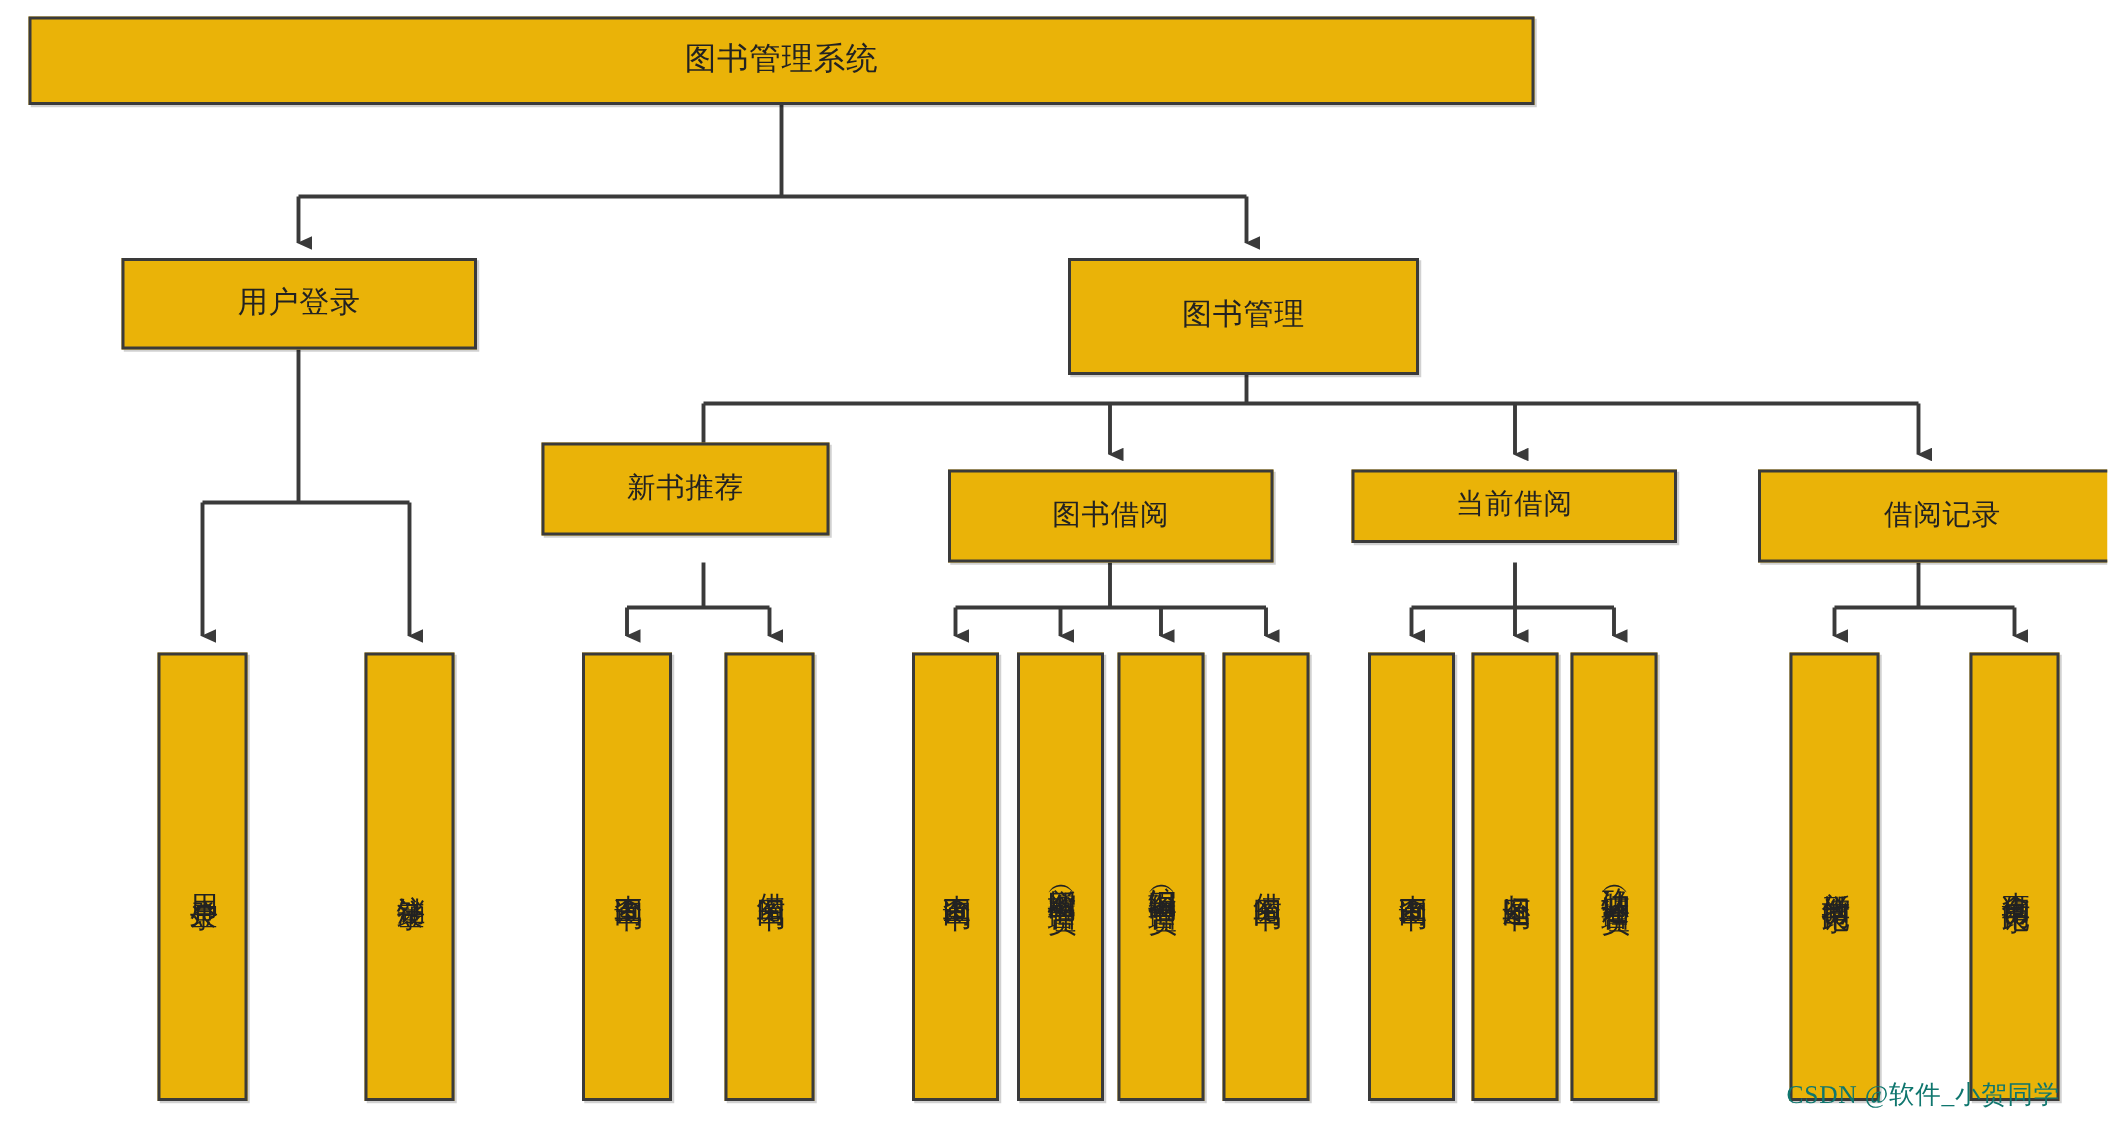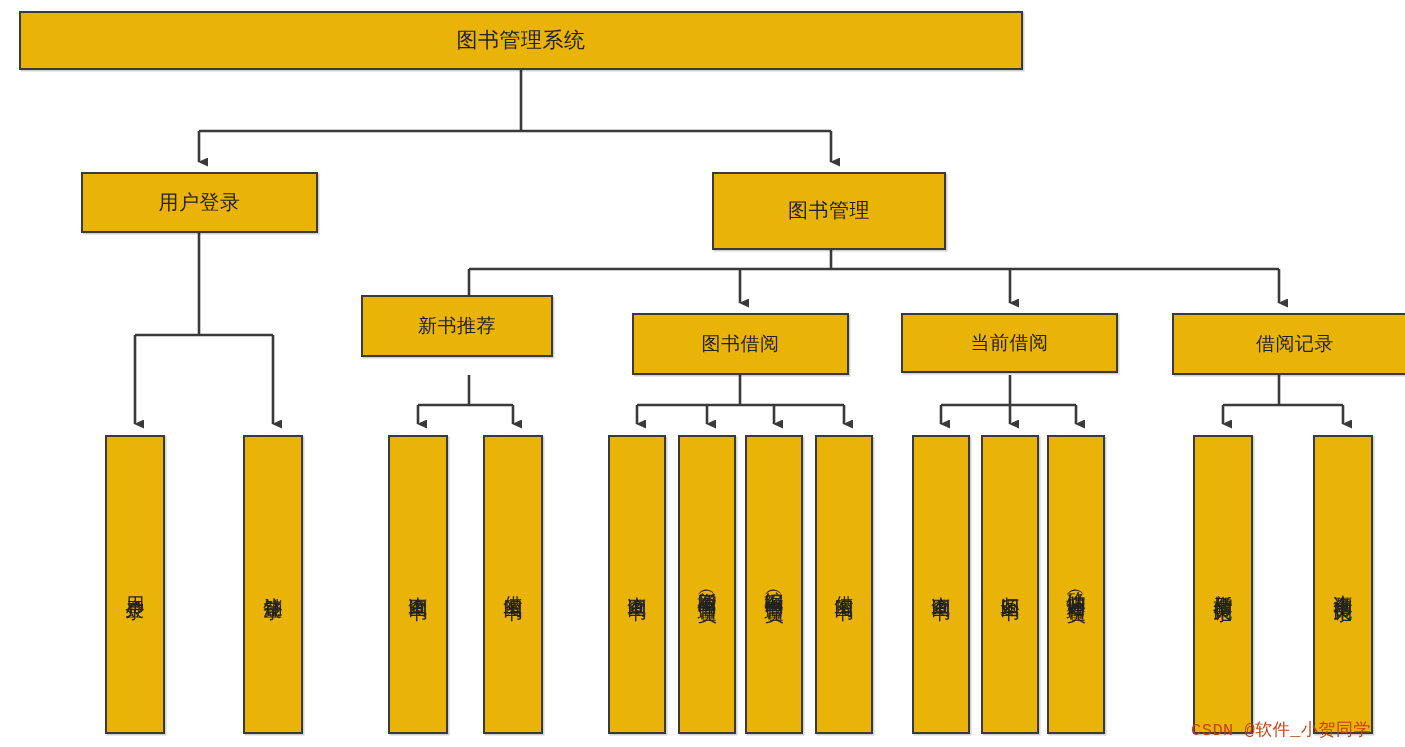--- a/index.html
+++ b/index.html
@@ -51,25 +51,25 @@
   .node.leaf .label {
     font-size: 19px;
     writing-mode: vertical-rl;
     text-orientation: upright;
     letter-spacing: 2px;
     line-height: 1.05;
     white-space: normal;
   }
   .watermark {
     position: absolute;
-    color: #c2410c;
+    color: #0f766e;
     font-size: 17px;
     letter-spacing: 0.5px;
     white-space: nowrap;
-    font-family: Liberation Mono, monospace;
+    font-family: Liberation Serif, serif;
   }
 </style>
 </head>
 <body>
 
 <div id="canvas">
 
   <svg class="wires" viewBox="0 0 1405 747">
     <defs>
       <marker id="arrowhead" markerWidth="9" markerHeight="10" refX="4.5" refY="9" orient="auto" markerUnits="userSpaceOnUse">
@@ -130,21 +130,21 @@
   <div class="node lvl1" style="left:712px; top:172px; width:234px; height:78px;">
     <span class="label">图书管理</span>
   </div>
 
   <div class="node lvl2" style="left:361px; top:295px; width:192px; height:62px;">
     <span class="label">新书推荐</span>
   </div>
   <div class="node lvl2" style="left:632px; top:313px; width:217px; height:62px;">
     <span class="label">图书借阅</span>
   </div>
-  <div class="node lvl2" style="left:901px; top:313px; width:217px; height:60px;">
+  <div class="node lvl2" style="left:901px; top:313px; width:217px; height:49px;">
     <span class="label">当前借阅</span>
   </div>
   <div class="node lvl2" style="left:1172px; top:313px; width:246px; height:62px;">
     <span class="label">借阅记录</span>
   </div>
 
   <div class="node leaf" style="left:105px; top:435px; width:60px; height:299px;">
     <span class="label">用户登录</span>
   </div>
   <div class="node leaf" style="left:243px; top:435px; width:60px; height:299px;">

